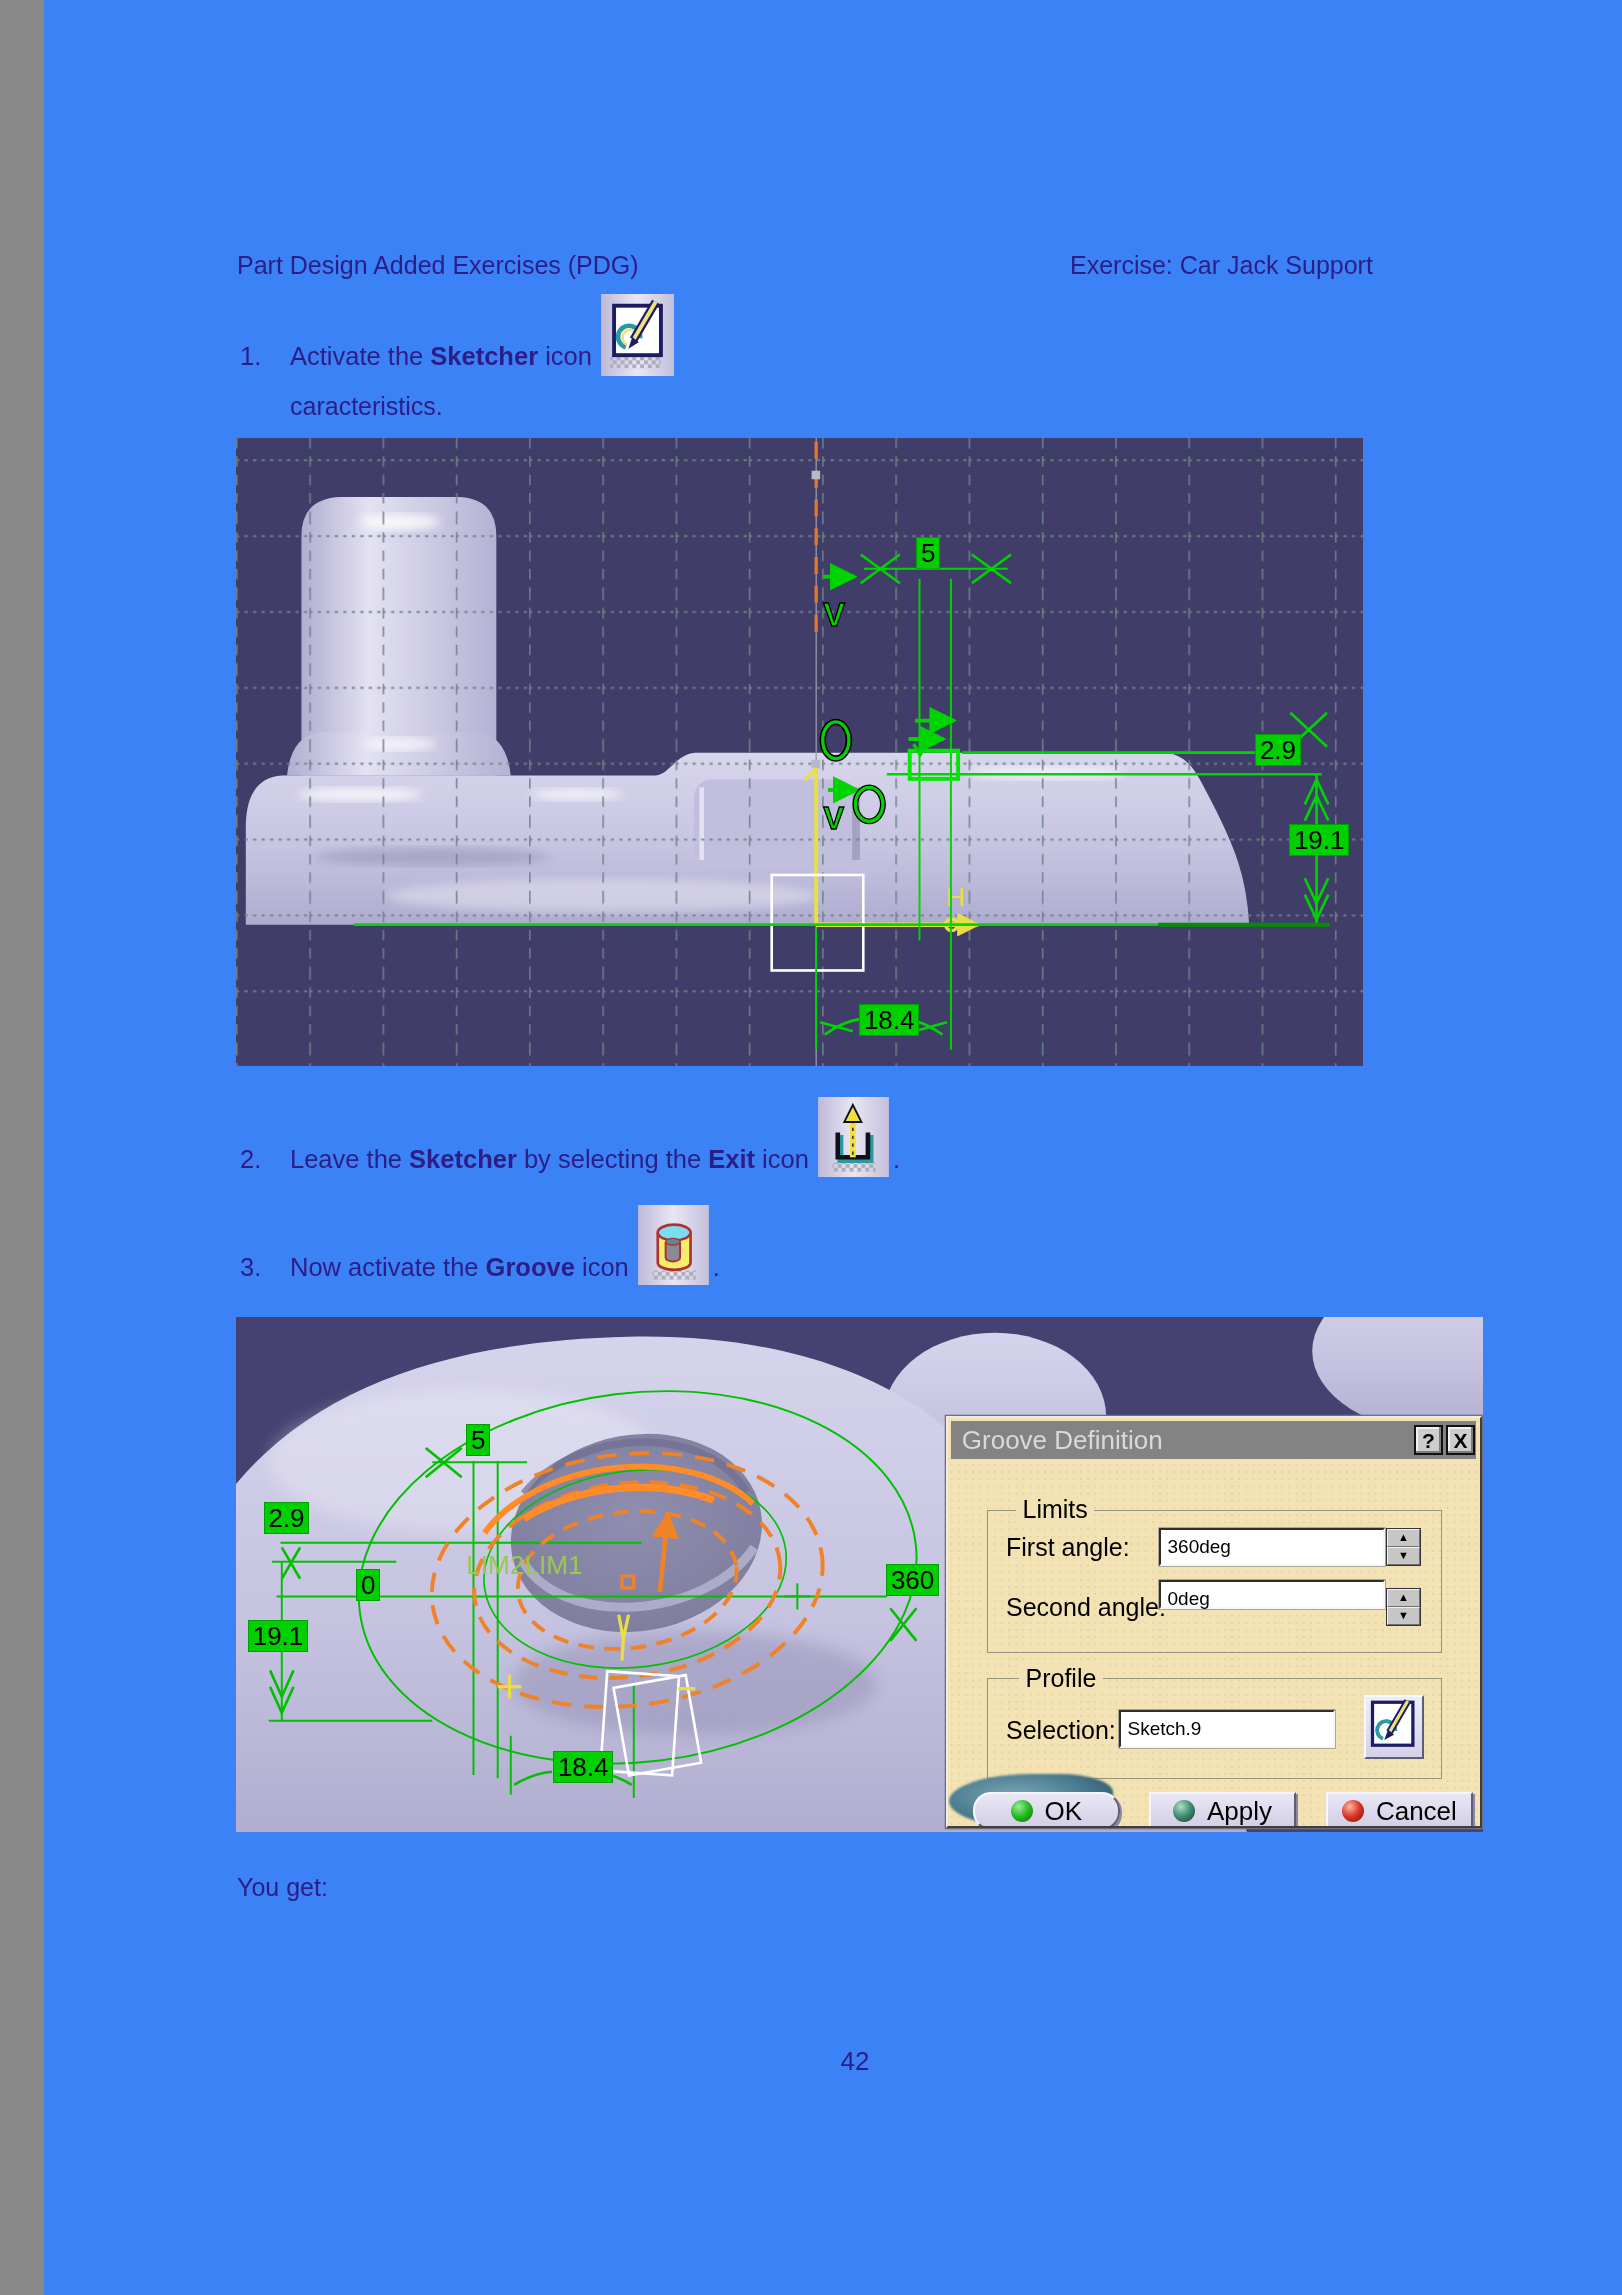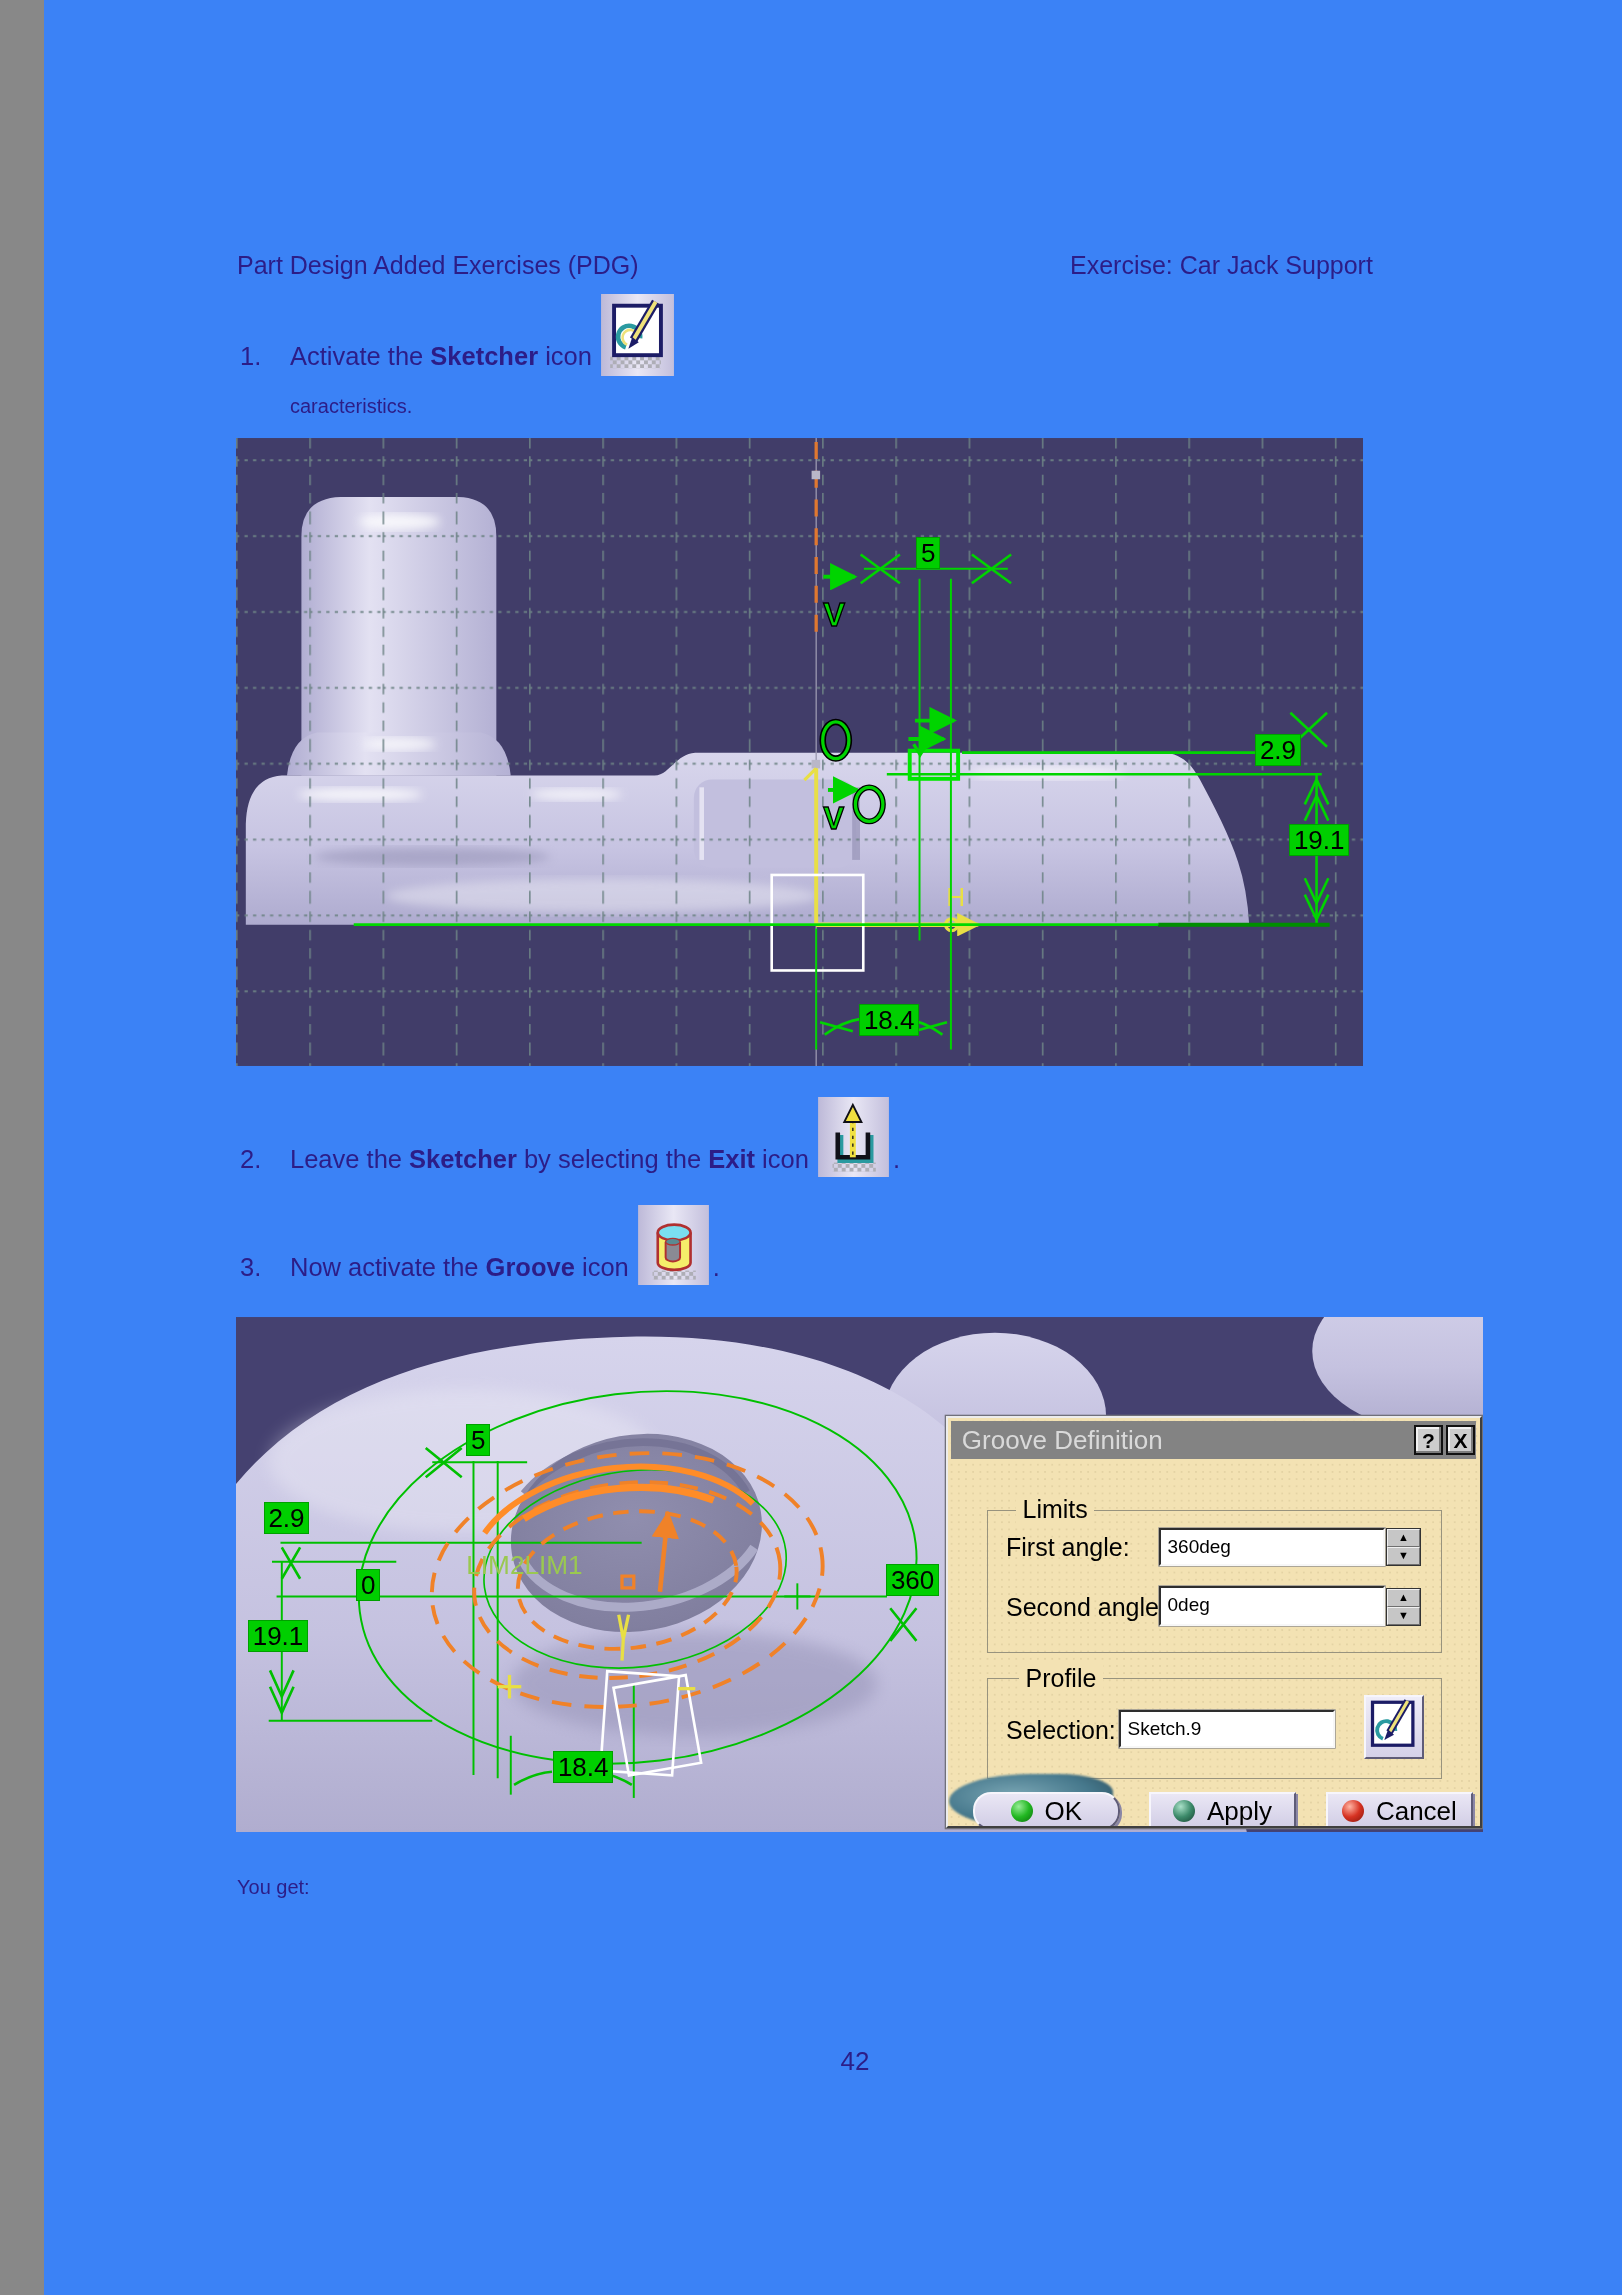--- a/index.html
+++ b/index.html
@@ -1,19 +1,19 @@
 <!DOCTYPE html>
 <html style="font-size:10.5px"><head>
 <meta charset="utf-8">
 <style>
   html,body{margin:0;padding:0;background:#888;}
   .page{position:relative;width:1622px;height:2295px;background:#3b82f6;
         font-family:"Liberation Sans",sans-serif;overflow:hidden;margin-left:44px;}
   .abs{position:absolute;}
-  .doctext{color:#2c1d87;font-size:20px;line-height:30px;white-space:pre;}
+  .doctext{color:#2c1d87;font-size:25px;line-height:30px;white-space:pre;}
   .hdr{position:absolute;top:251px;color:#2c1d87;font-size:25px;}
   .step{position:absolute;display:flex;align-items:flex-end;color:#2c1d87;
         font-size:25.5px;line-height:31px;white-space:pre;}
   .step .num{display:inline-block;width:50px;}
   .b{font-weight:bold;}
   .inline-icon{width:73px;height:82px;margin:0 2px -3.9px 2px;flex:0 0 auto;}
   .shot{position:absolute;overflow:hidden;}
   .shot svg{position:absolute;left:0;top:0;}
   .dim{position:absolute;background:#00cf00;border:1.3px solid #00a000;color:#000;
        font-size:26px;line-height:30px;padding:0 3.9px;z-index:3;}
@@ -316,21 +316,21 @@
 
       <div class="grp" style="left:39px;top:92px;width:453px;height:141px;"></div>
       <div class="chip" style="left:68px;top:77px;">Limits</div>
       <div class="flabel" style="left:58px;top:115px;">First angle:</div>
       <div class="field" style="left:211px;top:110px;width:226px;height:38px;">360deg</div>
       <div class="spin" style="left:438px;top:110px;">
         <div>▲</div>
         <div>▼</div>
       </div>
       <div class="flabel" style="left:58px;top:175px;">Second angle:</div>
-      <div class="field" style="left:211px;top:168px;width:226px;height:40px;">0deg</div>
+      <div class="field" style="left:211px;top:162px;width:226px;height:29px;">0deg</div>
       <div class="spin" style="left:438px;top:170px;">
         <div>▲</div>
         <div>▼</div>
       </div>
 
       <div class="grp" style="left:39px;top:260px;width:453px;height:99px;"></div>
       <div class="chip" style="left:71px;top:246px;">Profile</div>
       <div class="flabel" style="left:58px;top:298px;">Selection:</div>
       <div class="field" style="left:171px;top:292px;width:216px;height:38px;">Sketch.9</div>
       <div class="sketchbtn">

